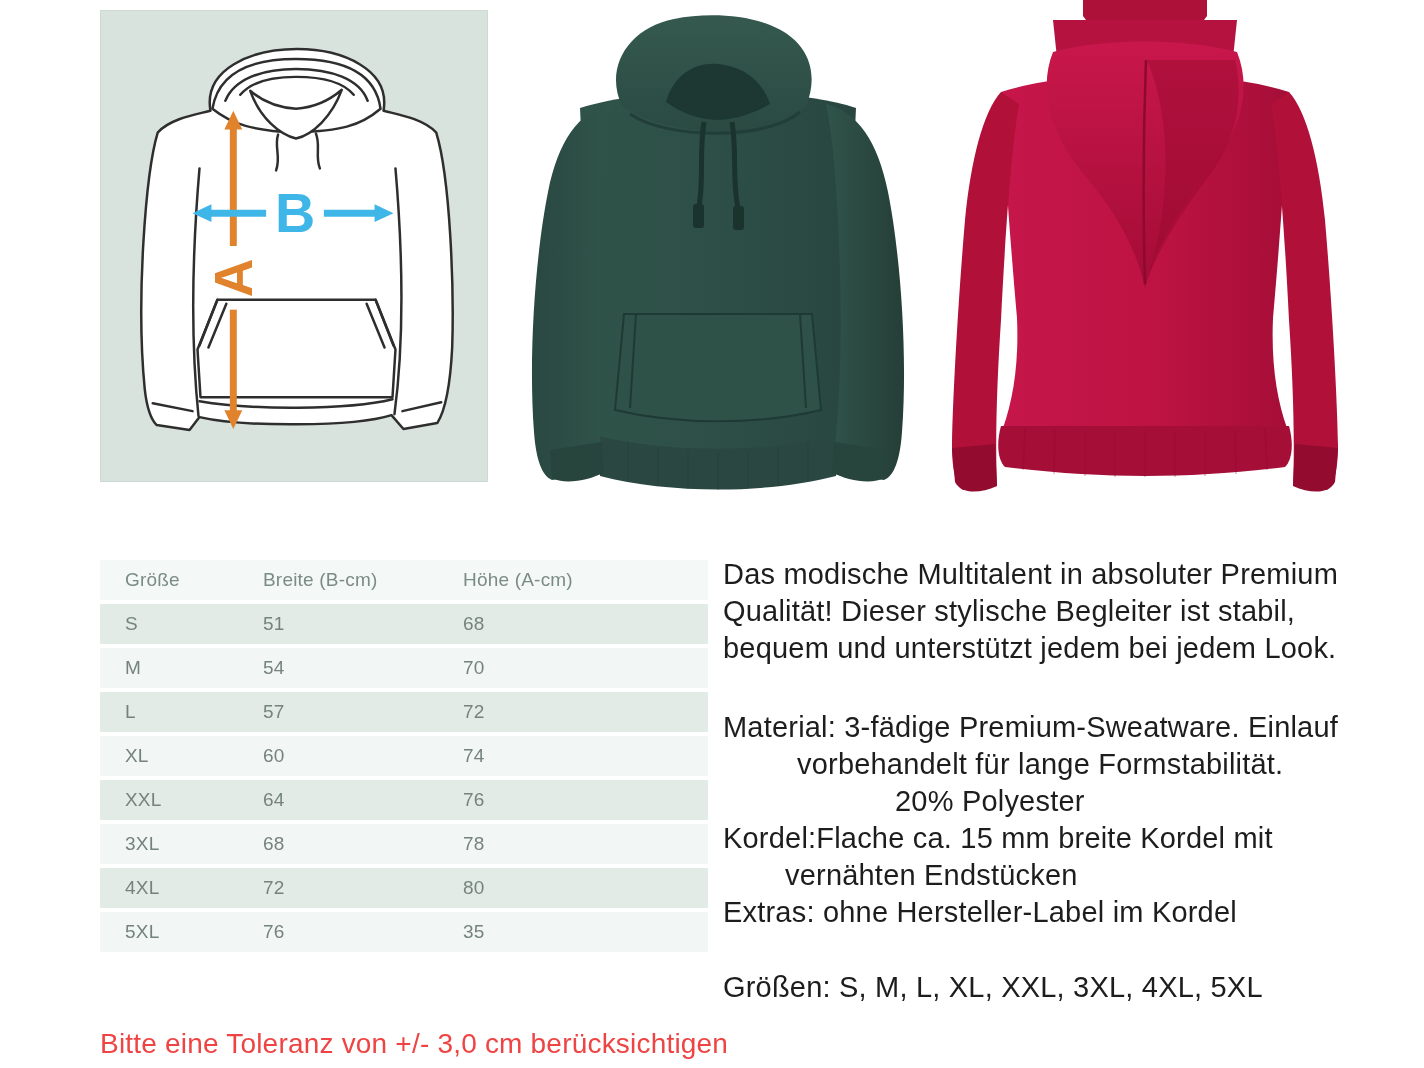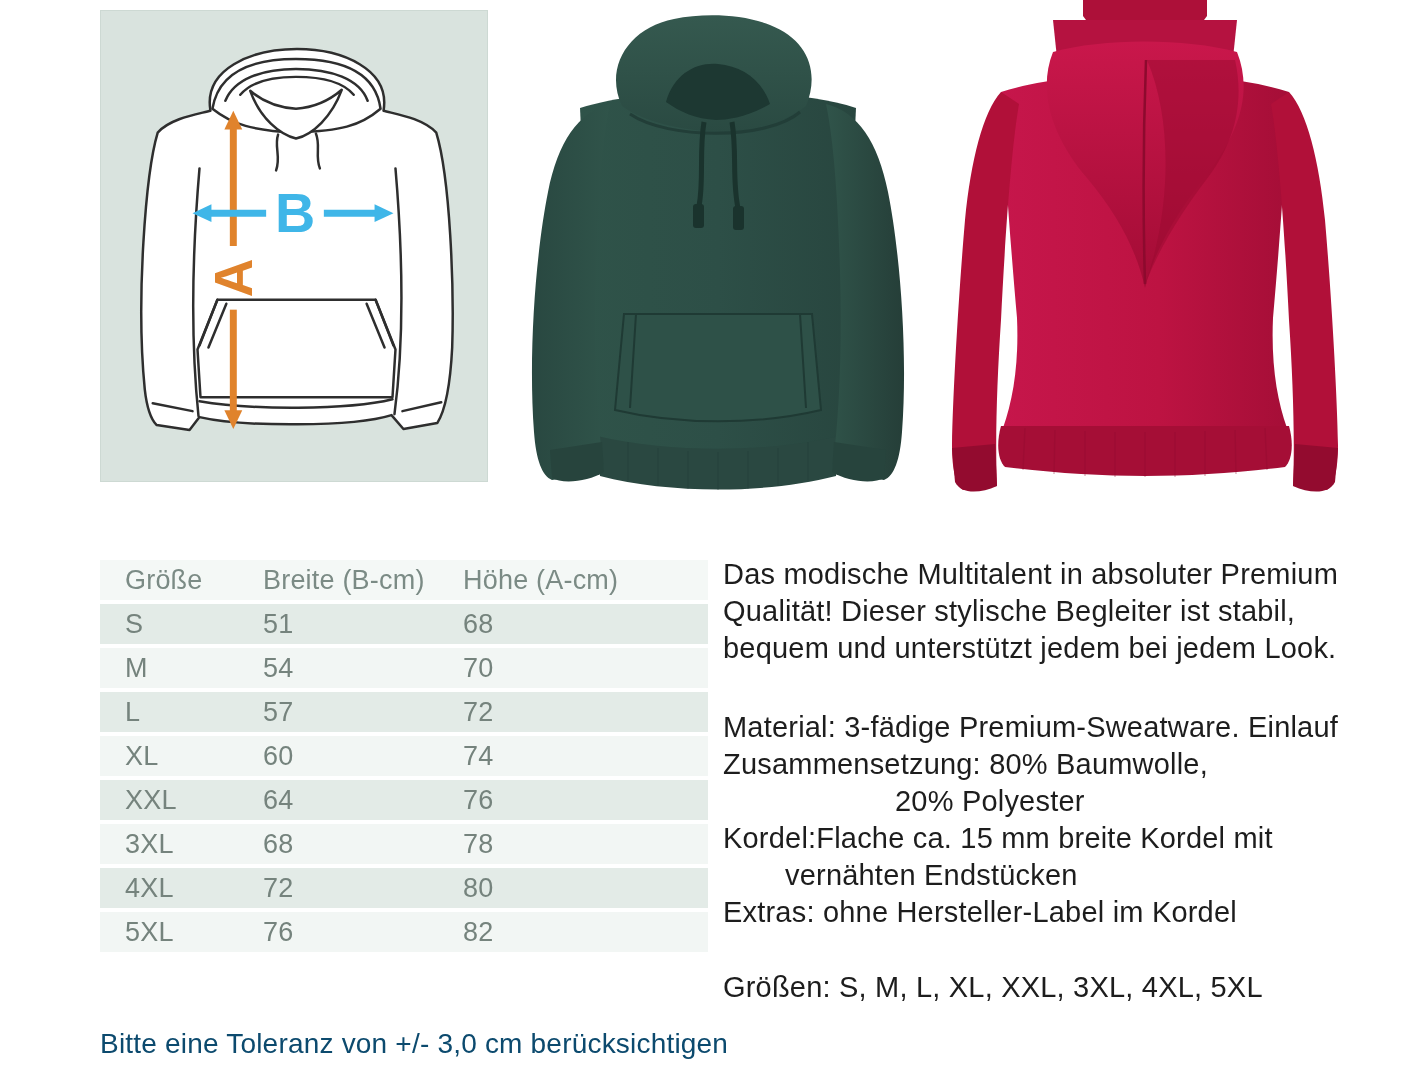--- a/index.html
+++ b/index.html
@@ -15,21 +15,21 @@
   }
 
   
   .photo-front { position:absolute; left:518px; top:12px; width:400px; height:480px; }
   .photo-back  { position:absolute; left:935px; top:0;    width:420px; height:500px; }
 
   
   .size-table { position:absolute; left:100px; top:560px; width:608px; }
   .t-row {
     display:flex; align-items:center; height:40px; margin-bottom:4px;
-    font-size:27px; letter-spacing:0.2px;
+    font-size:19px; letter-spacing:0.2px;
   }
   .t-head { background:#f4f8f6; color:#7b8b85; height:40px; }
   .t-odd  { background:#e3ebe7; color:#75837d; }
   .t-even { background:#f2f6f4; color:#75837d; }
   .c1 { width:163px; padding-left:25px; box-sizing:border-box; }
   .c2 { width:200px; }
   .c3 { flex:1; }
 
   
   .description {
@@ -39,21 +39,21 @@
   .desc-line { white-space:nowrap; height:37px; }
   .intro { margin-bottom:42px; }
   .specs { margin-bottom:38px; }
   .ind-a { padding-left:74px; }
   .ind-b { padding-left:172px; }
   .ind-c { padding-left:62px; }
 
   
   .tolerance-note {
     position:absolute; left:100px; top:1028px;
-    font-size:28px; color:#0c4a6e; letter-spacing:0.2px; white-space:nowrap;
+    font-size:28px; color:#ef4444; letter-spacing:0.2px; white-space:nowrap;
   }
 </style>
 </head>
 <body>
 
 <div class="canvas">
 
   <div class="diagram-panel">
     <svg width="386" height="470" viewBox="0 0 388 472">
       <g fill="none" stroke="#2e2e2e" stroke-width="2.5" stroke-linejoin="round" stroke-linecap="round">
@@ -205,33 +205,33 @@
       <div class="c3">78</div>
     </div>
     <div class="t-row t-odd">
       <div class="c1">4XL</div>
       <div class="c2">72</div>
       <div class="c3">80</div>
     </div>
     <div class="t-row t-even">
       <div class="c1">5XL</div>
       <div class="c2">76</div>
-      <div class="c3">82</div>
+      <div class="c3">35</div>
     </div>
   </div>
 
   <div class="description">
     <div class="intro">
       <div class="desc-line">Das modische Multitalent in absoluter Premium</div>
       <div class="desc-line">Qualität! Dieser stylische Begleiter ist stabil,</div>
       <div class="desc-line">bequem und unterstützt jedem bei jedem Look.</div>
     </div>
     <div class="specs">
       <div class="desc-line">Material: 3-fädige Premium-Sweatware. Einlauf</div>
-      <div class="desc-line">Zusammensetzung: 80% Baumwolle,</div>
+      <div class="desc-line ind-a">vorbehandelt für lange Formstabilität.</div>
       <div class="desc-line ind-b">20% Polyester</div>
       <div class="desc-line">Kordel:Flache ca. 15 mm breite Kordel mit</div>
       <div class="desc-line ind-c">vernähten Endstücken</div>
       <div class="desc-line">Extras: ohne Hersteller-Label im Kordel</div>
     </div>
     <div class="desc-line">Größen: S, M, L, XL, XXL, 3XL, 4XL, 5XL</div>
   </div>
 
   <div class="tolerance-note">Bitte eine Toleranz von +/- 3,0 cm berücksichtigen</div>
 

